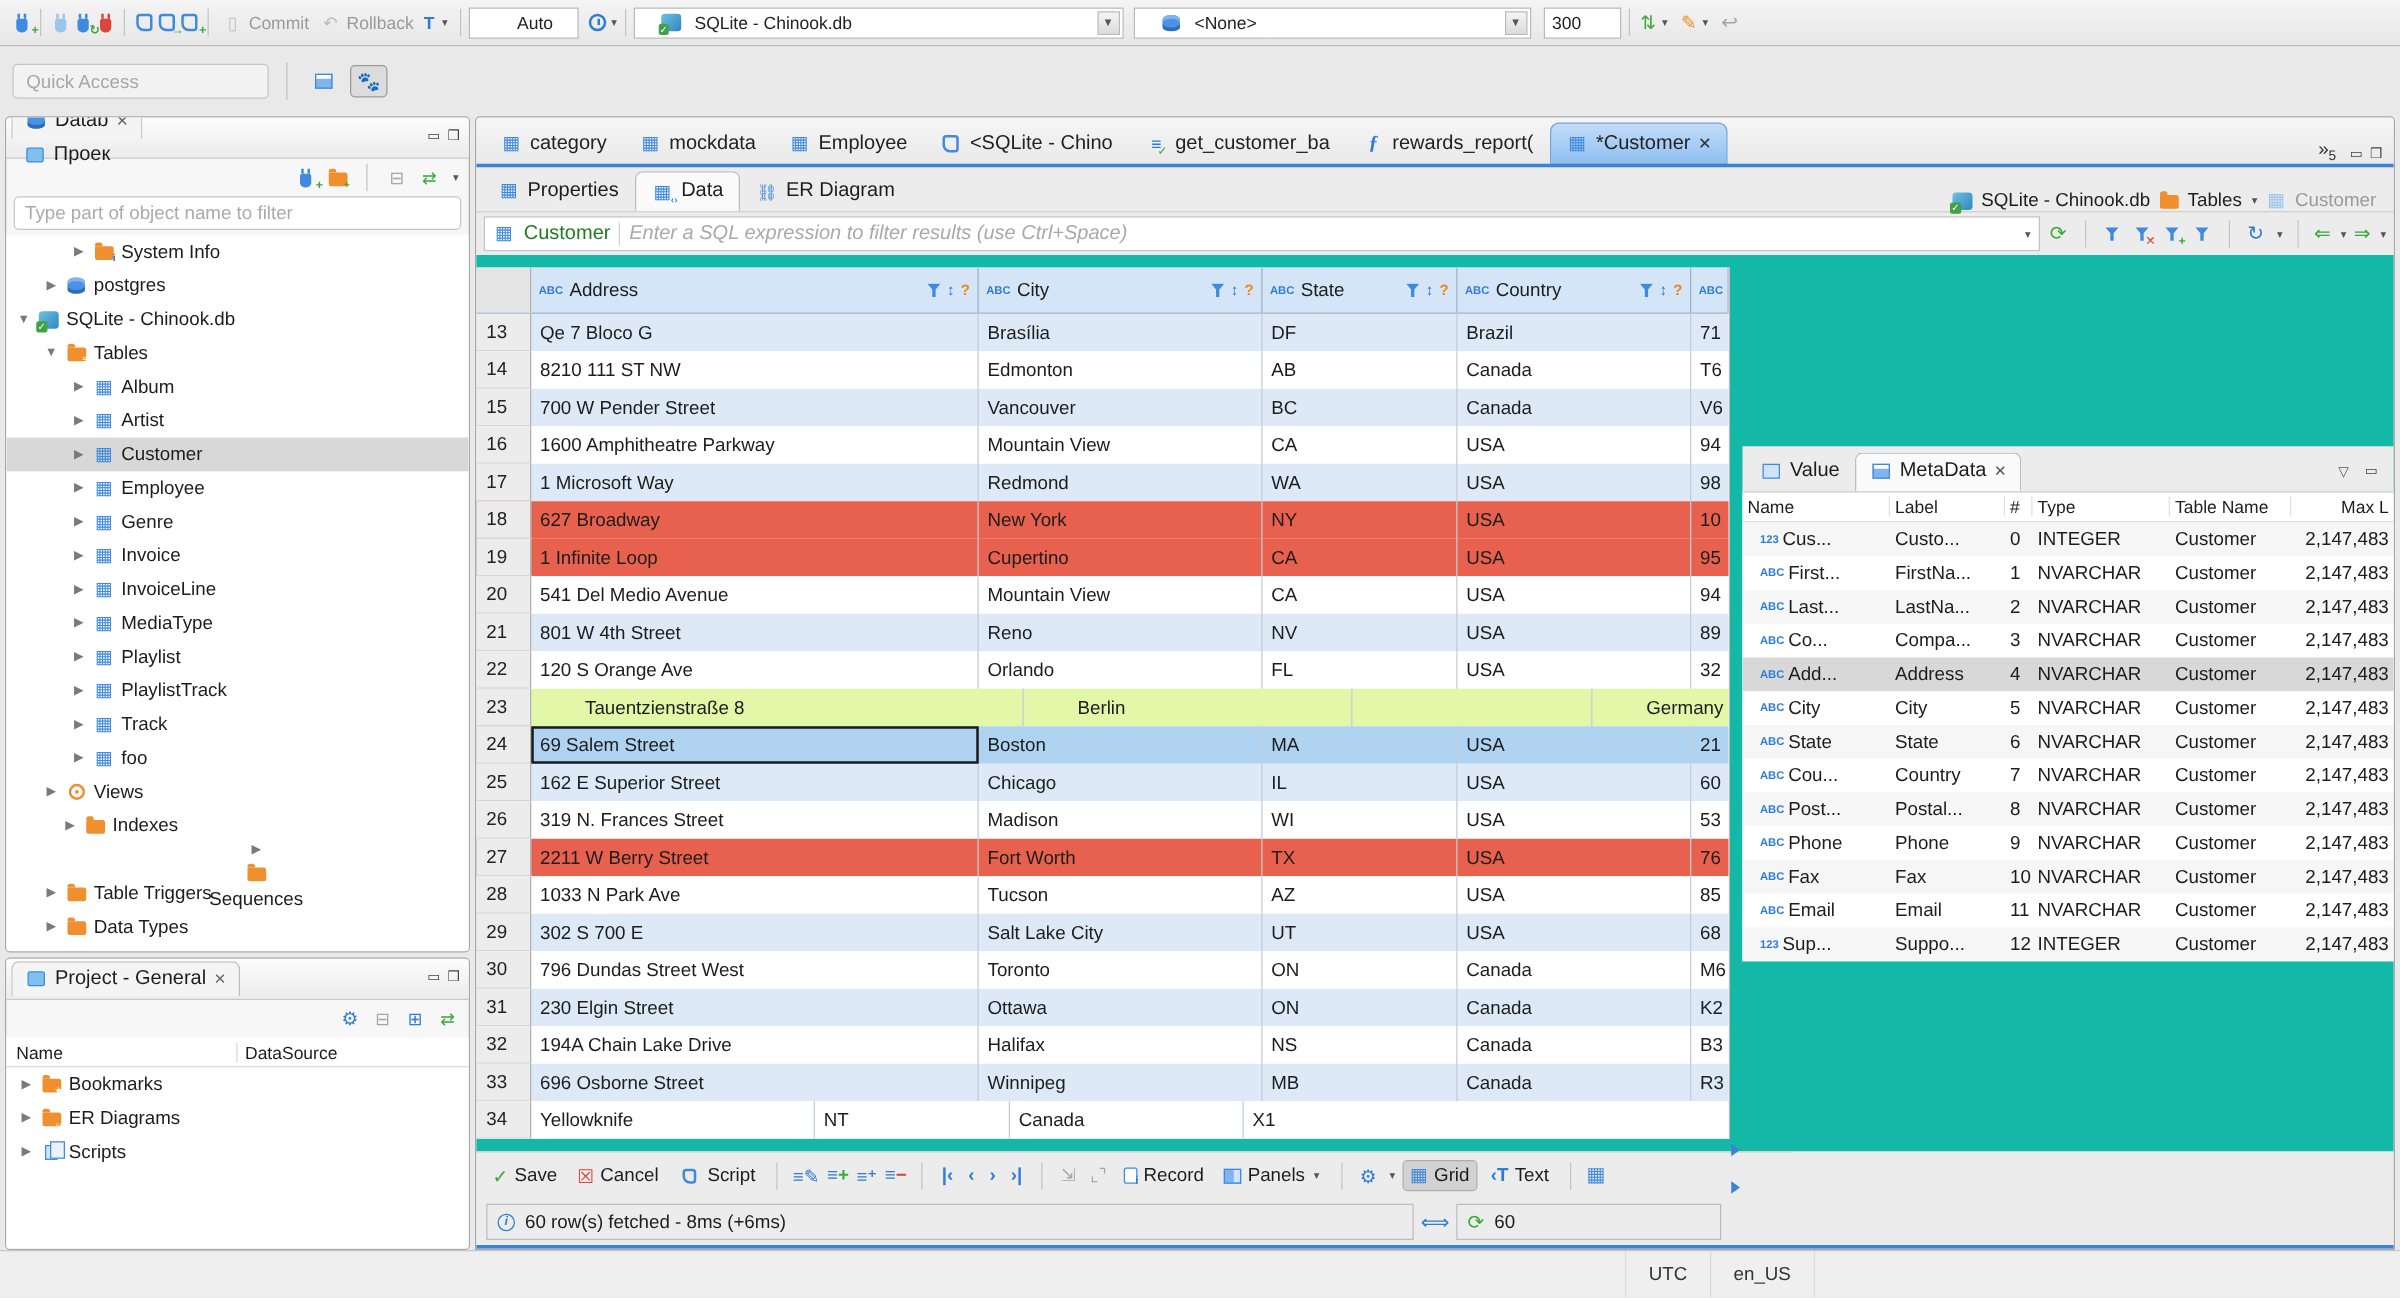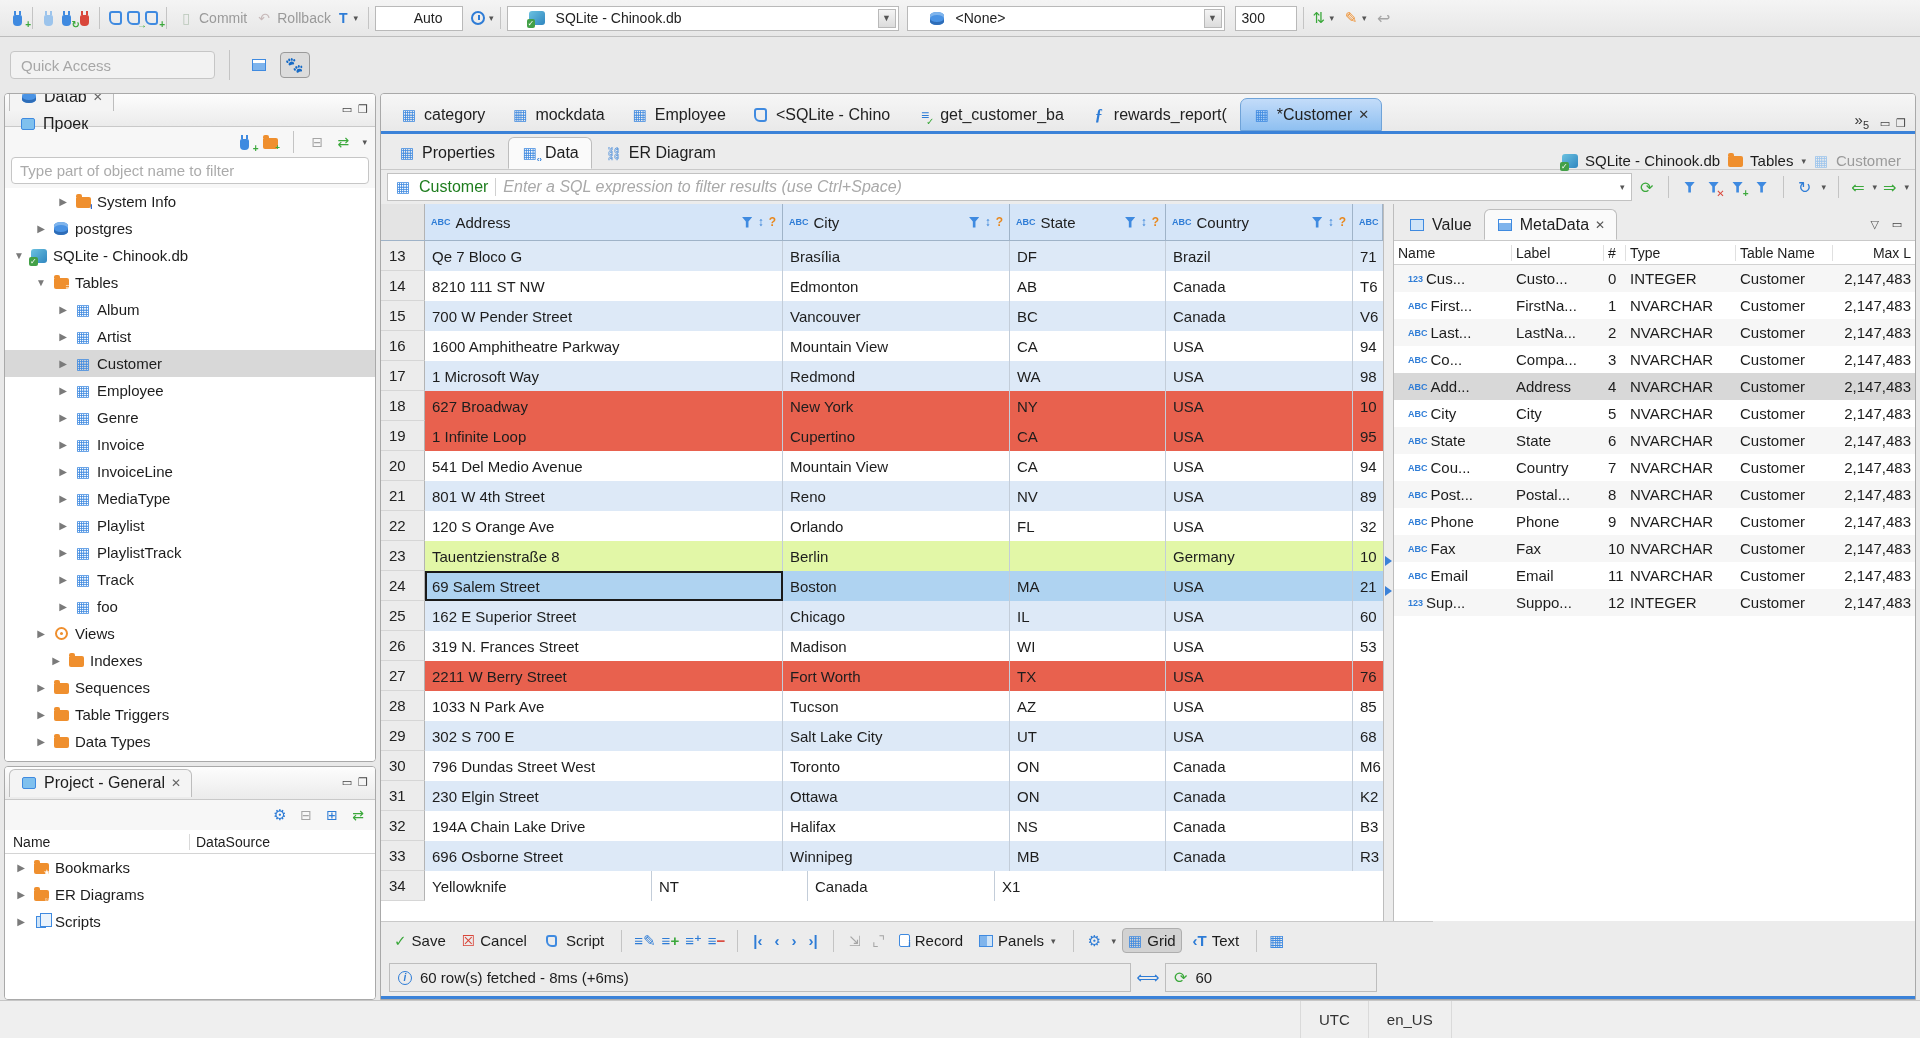--- a/index.html
+++ b/index.html
@@ -105,32 +105,32 @@
   .crumbs { margin-left:auto; display:flex; align-items:center; gap:6px; padding-right:10px; font-size:15px; }
   .crumbs .dim { color:#9a9a9a; }
 
   .filterbar { height:34px; display:flex; align-items:center; padding:2px 6px; gap:6px; background:#ececec; flex:none; }
   .fbox { flex:1; height:28px; background:#fff; border:1px solid #c2c2c2; display:flex; align-items:center; padding:0 6px; gap:7px; min-width:0; }
   .fbox .tname { color:#1e7d1e; font-size:16px; }
   .fbox .ph { color:#a9a9a9; font-style:italic; font-size:16px; white-space:nowrap; overflow:hidden; }
   .fbox .vline { width:1px; height:18px; background:#d0d0d0; }
   .greenarrow { color:#3ba83b; font-size:16px; }
 
-  .content { flex:1; display:flex; min-height:0; background:#4d7c0f; }
+  .content { flex:1; display:flex; min-height:0; background:#14b8a6;align-items:center; }
   .gridwrap { width:1003px; flex:none; display:flex; flex-direction:column; background:#fff; overflow:hidden; border-right:1px solid #bdbdbd; }
   .ghead { display:flex; height:37px; background:#d5e5f8; border-bottom:1px solid #9fb3c8; flex:none; }
   .gh { display:flex; align-items:center; gap:5px; padding:0 6px; border-right:1px solid #9fb3c8; font-size:15px; }
   .gh .lbl { flex:1; }
   .gcorner { width:44px; background:#e4e4e4; border-right:1px solid #b3b3b3; flex:none; }
   .w-addr { width:358px; flex:none; } .w-city { width:227px; flex:none; } .w-st { width:156px; flex:none; } .w-cty { width:187px; flex:none; } .w-pc { flex:1; min-width:0; overflow:hidden; }
   .gbody { flex:1; overflow:hidden; }
   .grow { display:flex; height:30px; font-size:15px; background:#fff; }
   .grow.stripe { background:#dde9f7; }
   .grow.error { background:#e8614e; }
-  .grow.new { background:#e2f7a7; }
+  .grow.new { background:#e2f7a7;gap:36px; }
   .grow.selected { background:#afd3f1; }
   .gnum { width:44px; flex:none; background:#ececec; border-right:1px solid #b3b3b3; border-bottom:1px solid #d6d6d6; display:flex; align-items:center; padding-left:8px; color:#222; }
   .gc { display:flex; align-items:center; padding:0 7px; border-right:1px solid #c3cdd9; white-space:nowrap; overflow:hidden; }
   .grow.selected .gc.c-addr { outline:2px solid #1a1a1a; outline-offset:-2px; }
   .strip { width:10px; flex:none; background:#ececec; position:relative; border-right:1px solid #bdbdbd; }
   .mark { position:absolute; left:1px; width:0; height:0; border-top:5px solid transparent; border-bottom:5px solid transparent; border-left:7px solid #3b82d8; }
 
   
   .meta { flex:1; display:flex; flex-direction:column; min-width:0; background:#ececec; }
   .mtabs { height:36px; display:flex; align-items:flex-end; padding:0 2px; flex:none; }
@@ -462,21 +462,21 @@
             </div>
 
             <div class="trow" style="padding-left: 45px;">
               <span class="arrow collapsed"></span>
               <span class="ico">
                 <span class="fold"></span>
               </span>
               <span>Indexes</span>
             </div>
 
-            <div class="trow" style="padding-left: 30px;">
+            <div class="trow" style="padding-left: 30px; flex-direction: column;">
               <span class="arrow collapsed"></span>
               <span class="ico">
                 <span class="fold"></span>
               </span>
               <span>Sequences</span>
             </div>
 
             <div class="trow" style="padding-left: 30px;">
               <span class="arrow collapsed"></span>
               <span class="ico">

